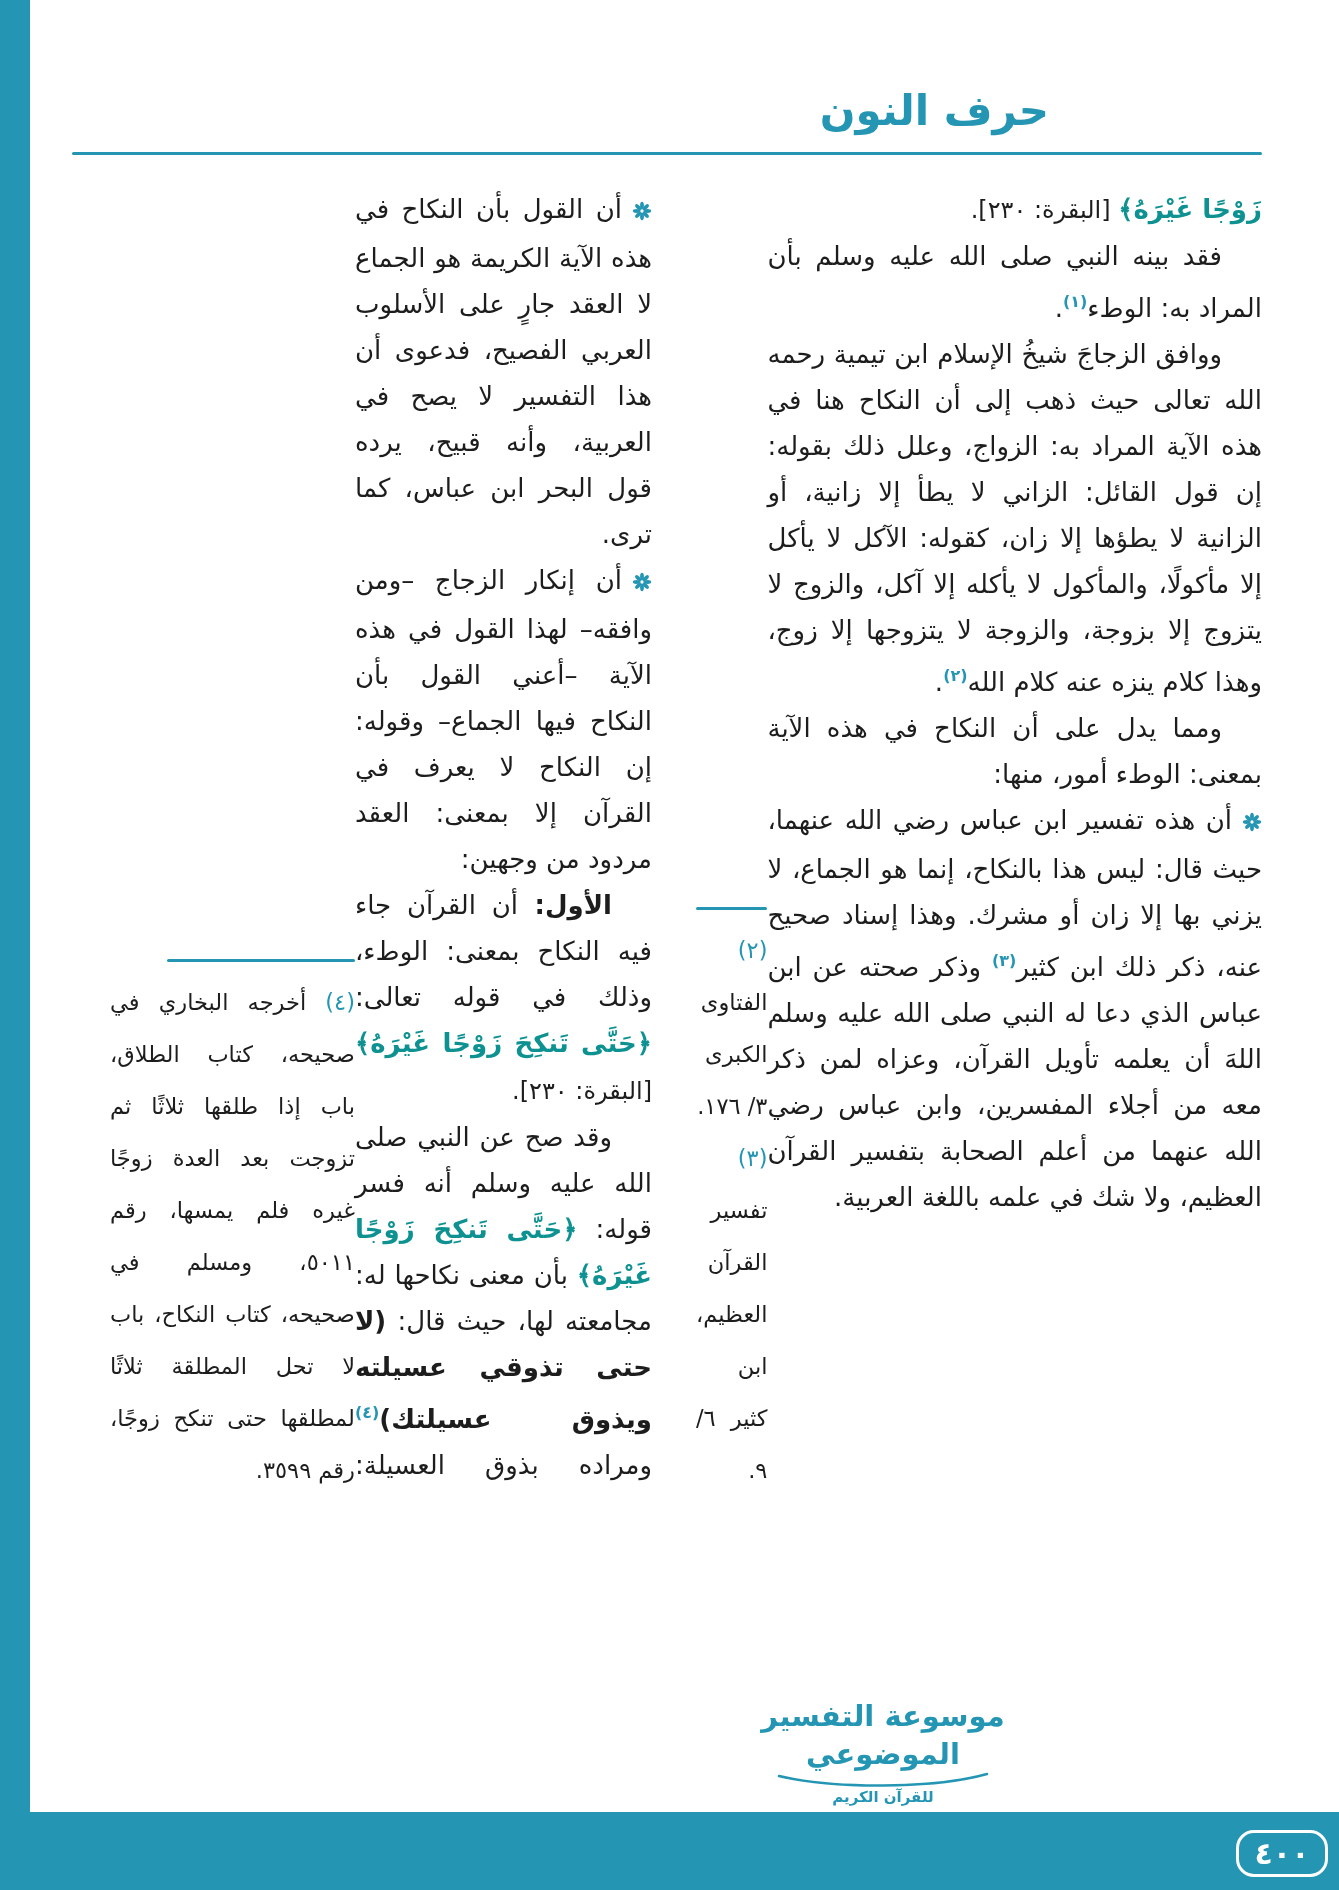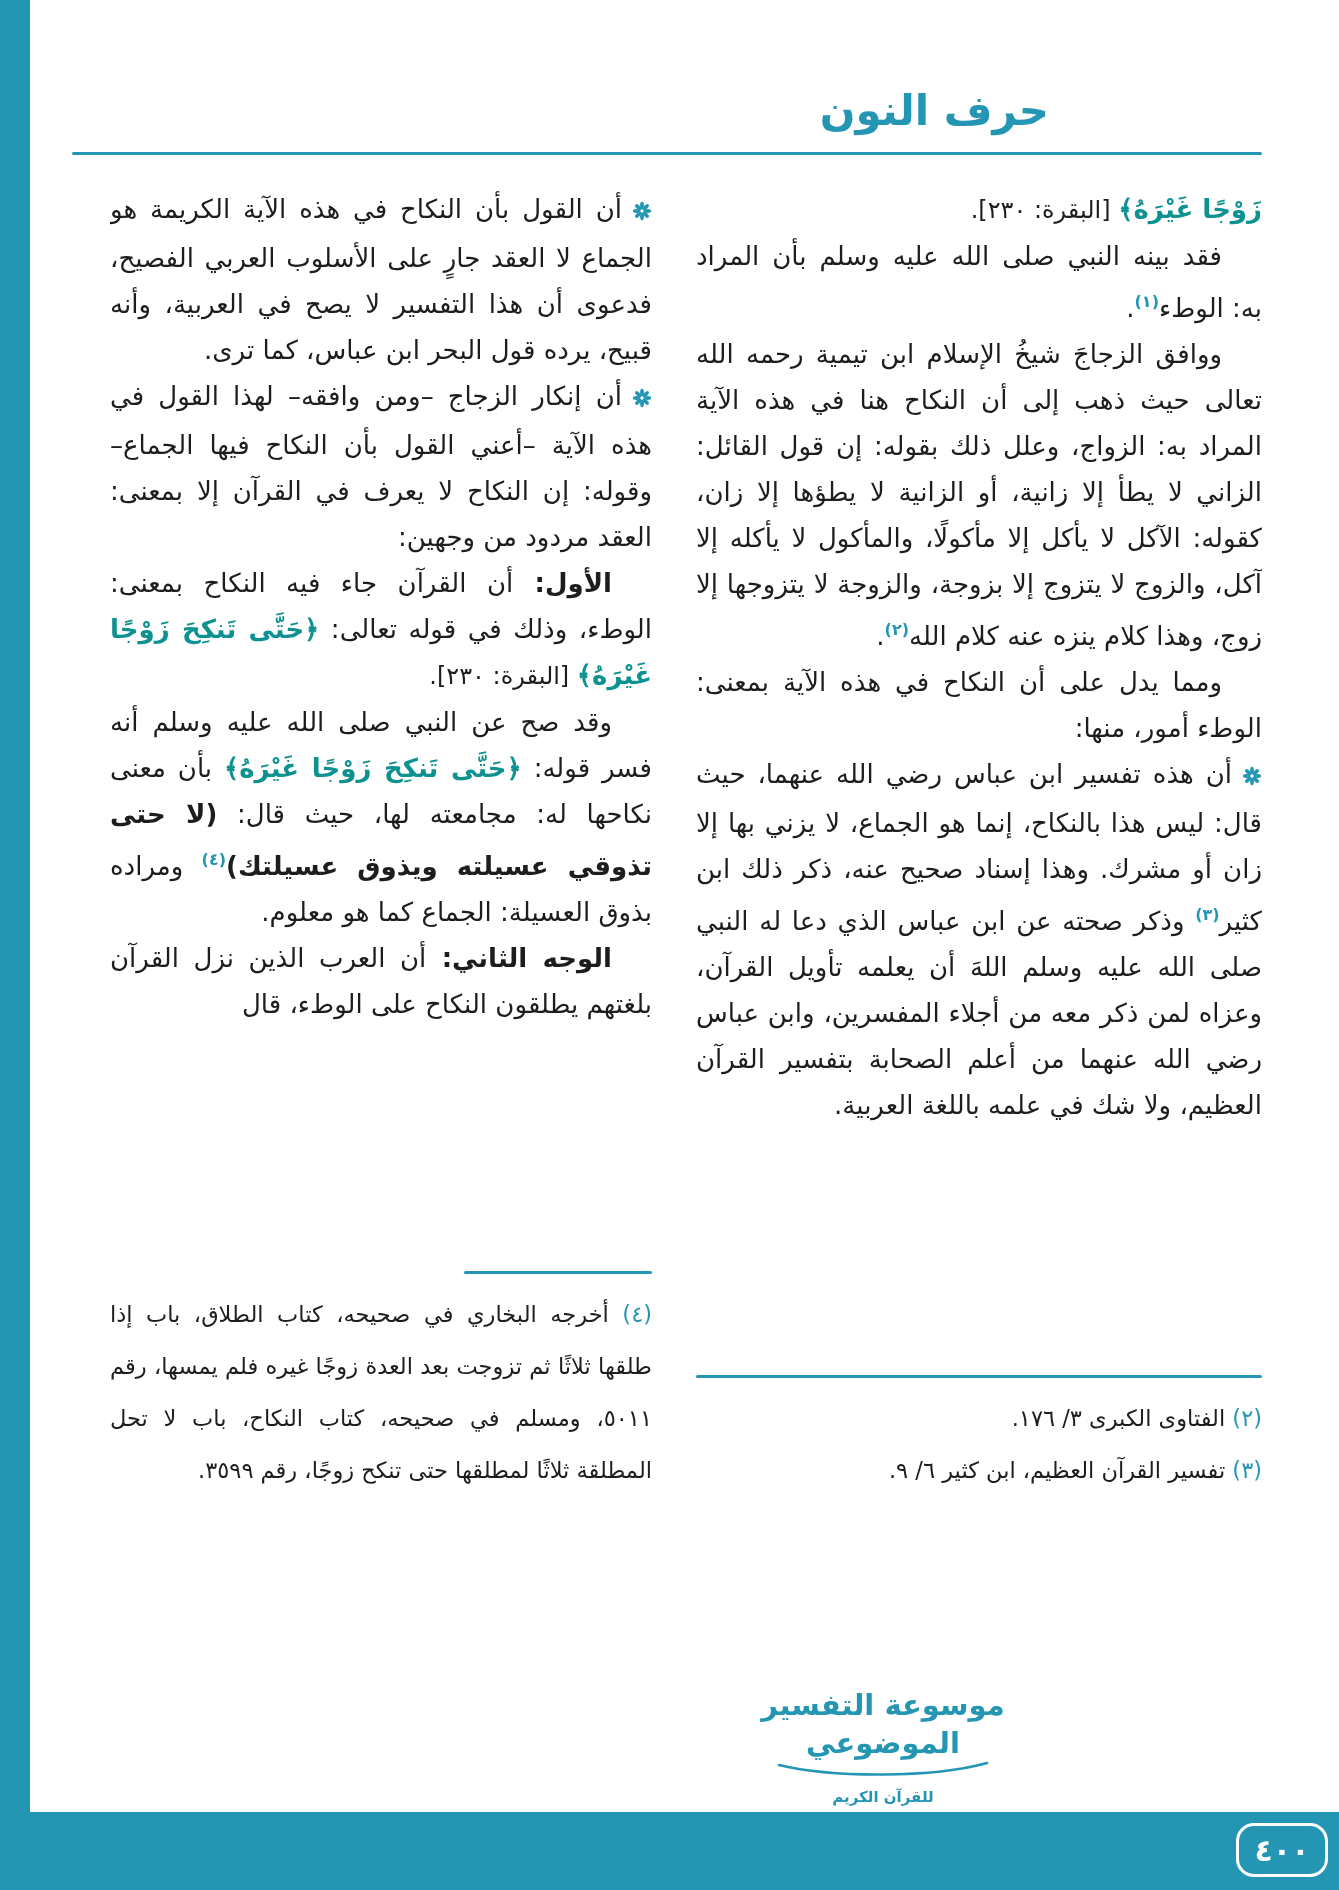--- a/index.html
+++ b/index.html
@@ -28,21 +28,21 @@
     font-size:42px;font-weight:bold;color:var(--accent);
     letter-spacing:1px;
   }
   .header-rule{position:absolute;top:152px;right:77px;left:72px;height:3px;background:var(--accent);border-radius:2px;}
 
   .content{
     position:absolute;top:186px;right:77px;
     width:1152px;height:1310px;
     display:flex;gap:44px;
   }
-  .column{display:flex;flex-direction:column;overflow:hidden;}
+  .column{display:flex;flex-direction:row;overflow:hidden;}
   .col-right{flex:0 0 566px;width:566px;}
   .col-left{flex:1;}
 
   .para{
     margin:0;
     font-size:26px;line-height:46px;
     text-align:justify;
   }
   .para.indent{text-indent:40px;}
   .flower{display:inline-block;margin-left:10px;vertical-align:-3px;color:var(--accent);}
@@ -58,25 +58,25 @@
   .fn-rule-short{width:188px;}
   .footnote{font-size:22.5px;line-height:52px;text-align:justify;}
   .fn-marker{color:var(--accent);}
 
   .logo{
     position:absolute;bottom:84px;right:330px;width:252px;
     text-align:center;color:var(--accent);
   }
   .logo-main{font-size:29px;font-weight:bold;line-height:38px;}
   .logo-flourish{margin:-2px auto 0 auto;display:block;}
-  .logo-sub{font-size:15px;margin-top:12px;letter-spacing:2px;font-weight:bold;}
+  .logo-sub{font-size:15px;margin-top:1px;letter-spacing:2px;font-weight:bold;}
 
   .page-number-pill{
     position:absolute;left:auto;right:11px;bottom:13px;
-    width:92px;height:54px;
+    width:92px;height:47px;
     background:var(--accent);
     border:3px solid #ffffff;border-radius:18px;
     display:flex;align-items:center;justify-content:center;
     color:#ffffff;font-size:30px;font-weight:bold;
   }
 </style>
 </head>
 <body>
 
 <div class="page">

